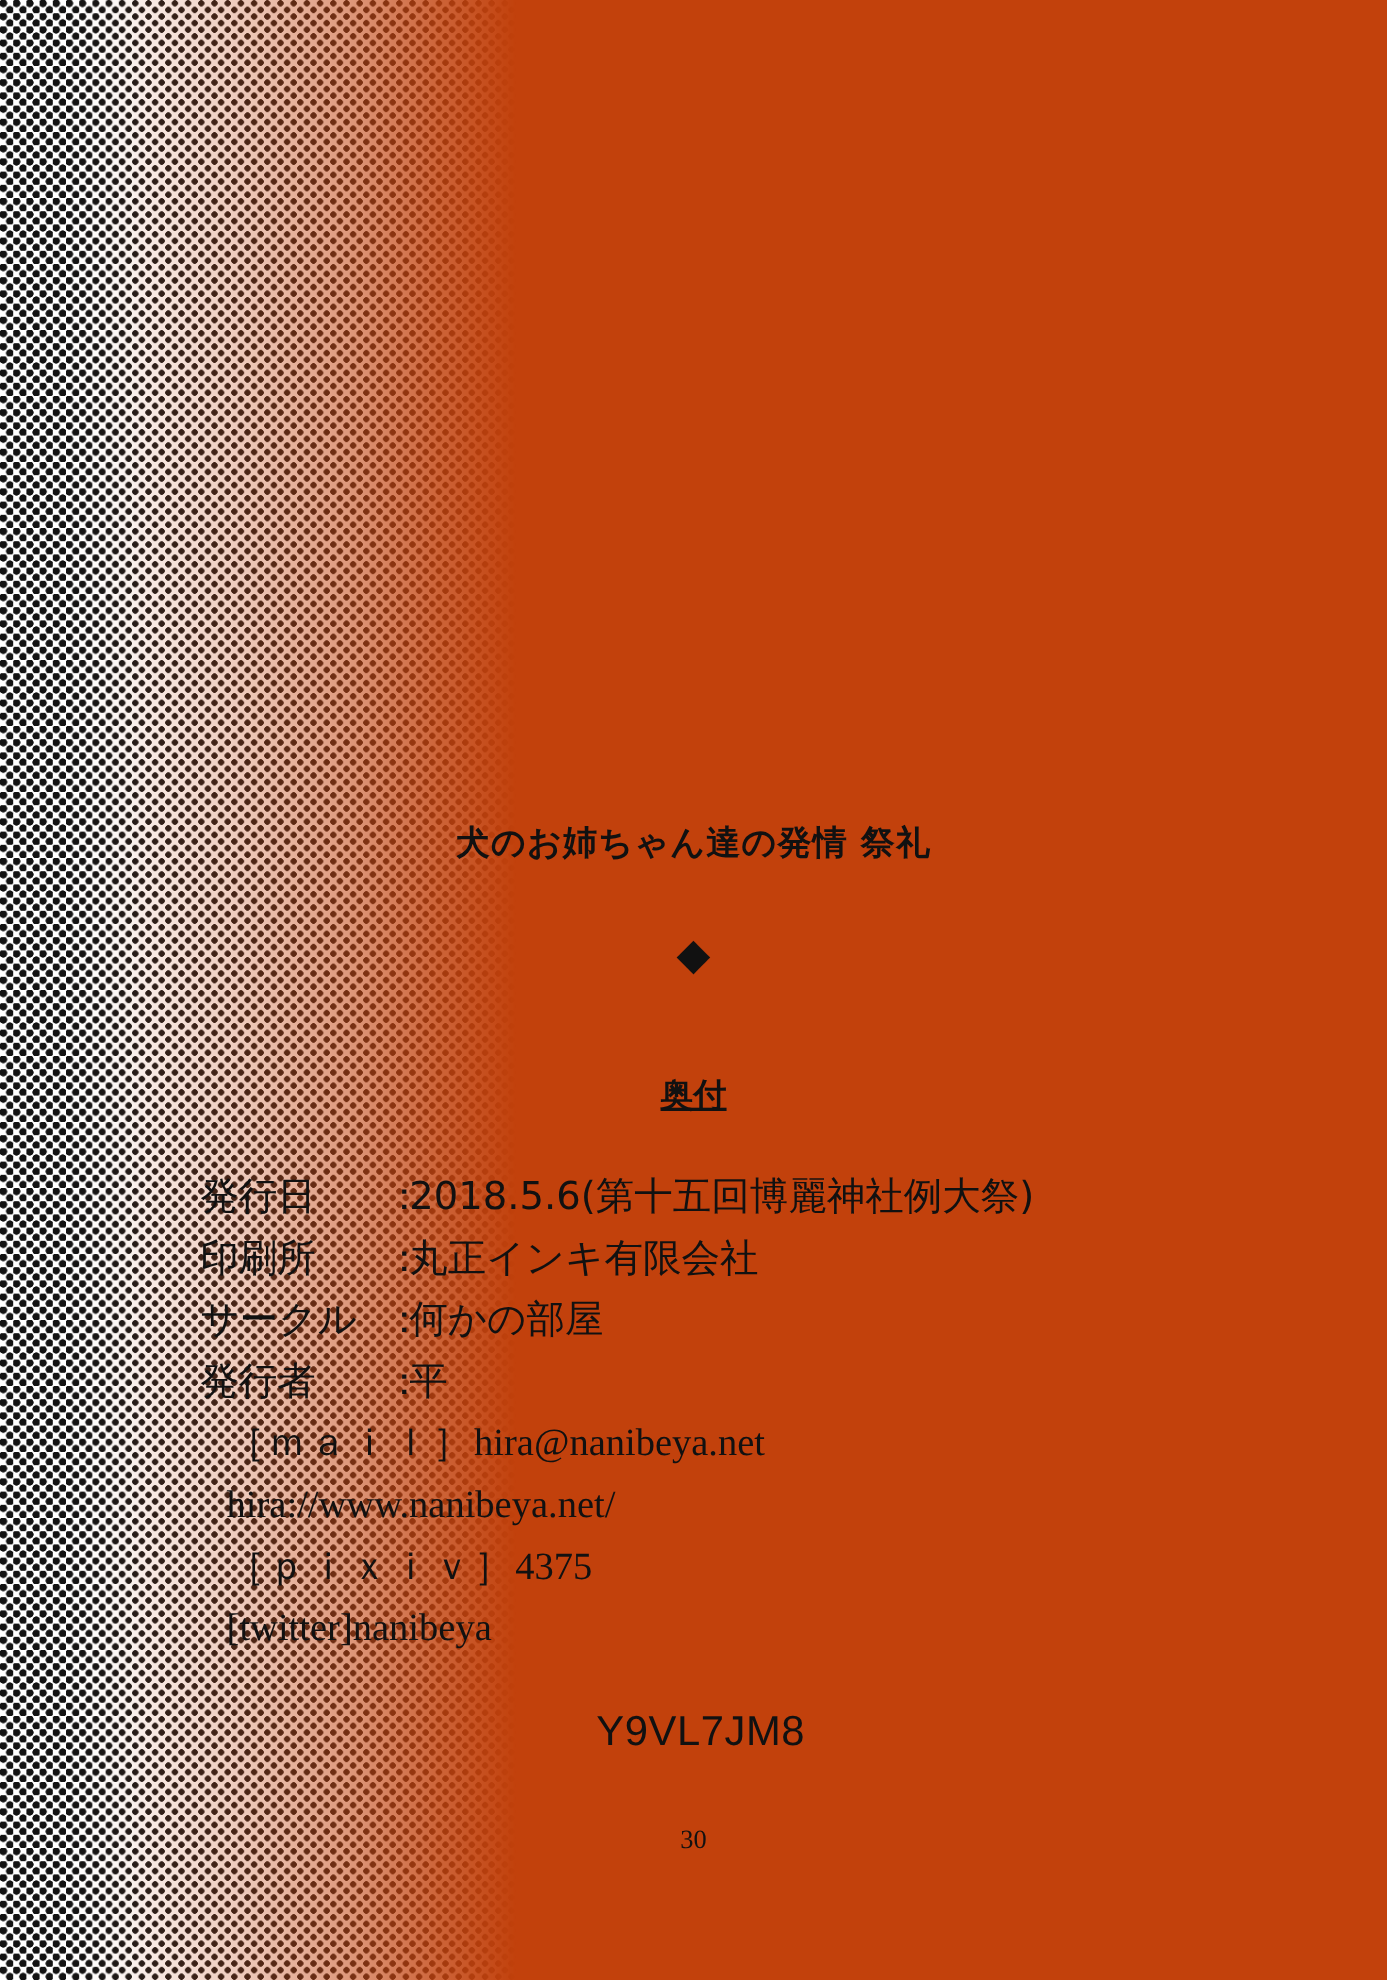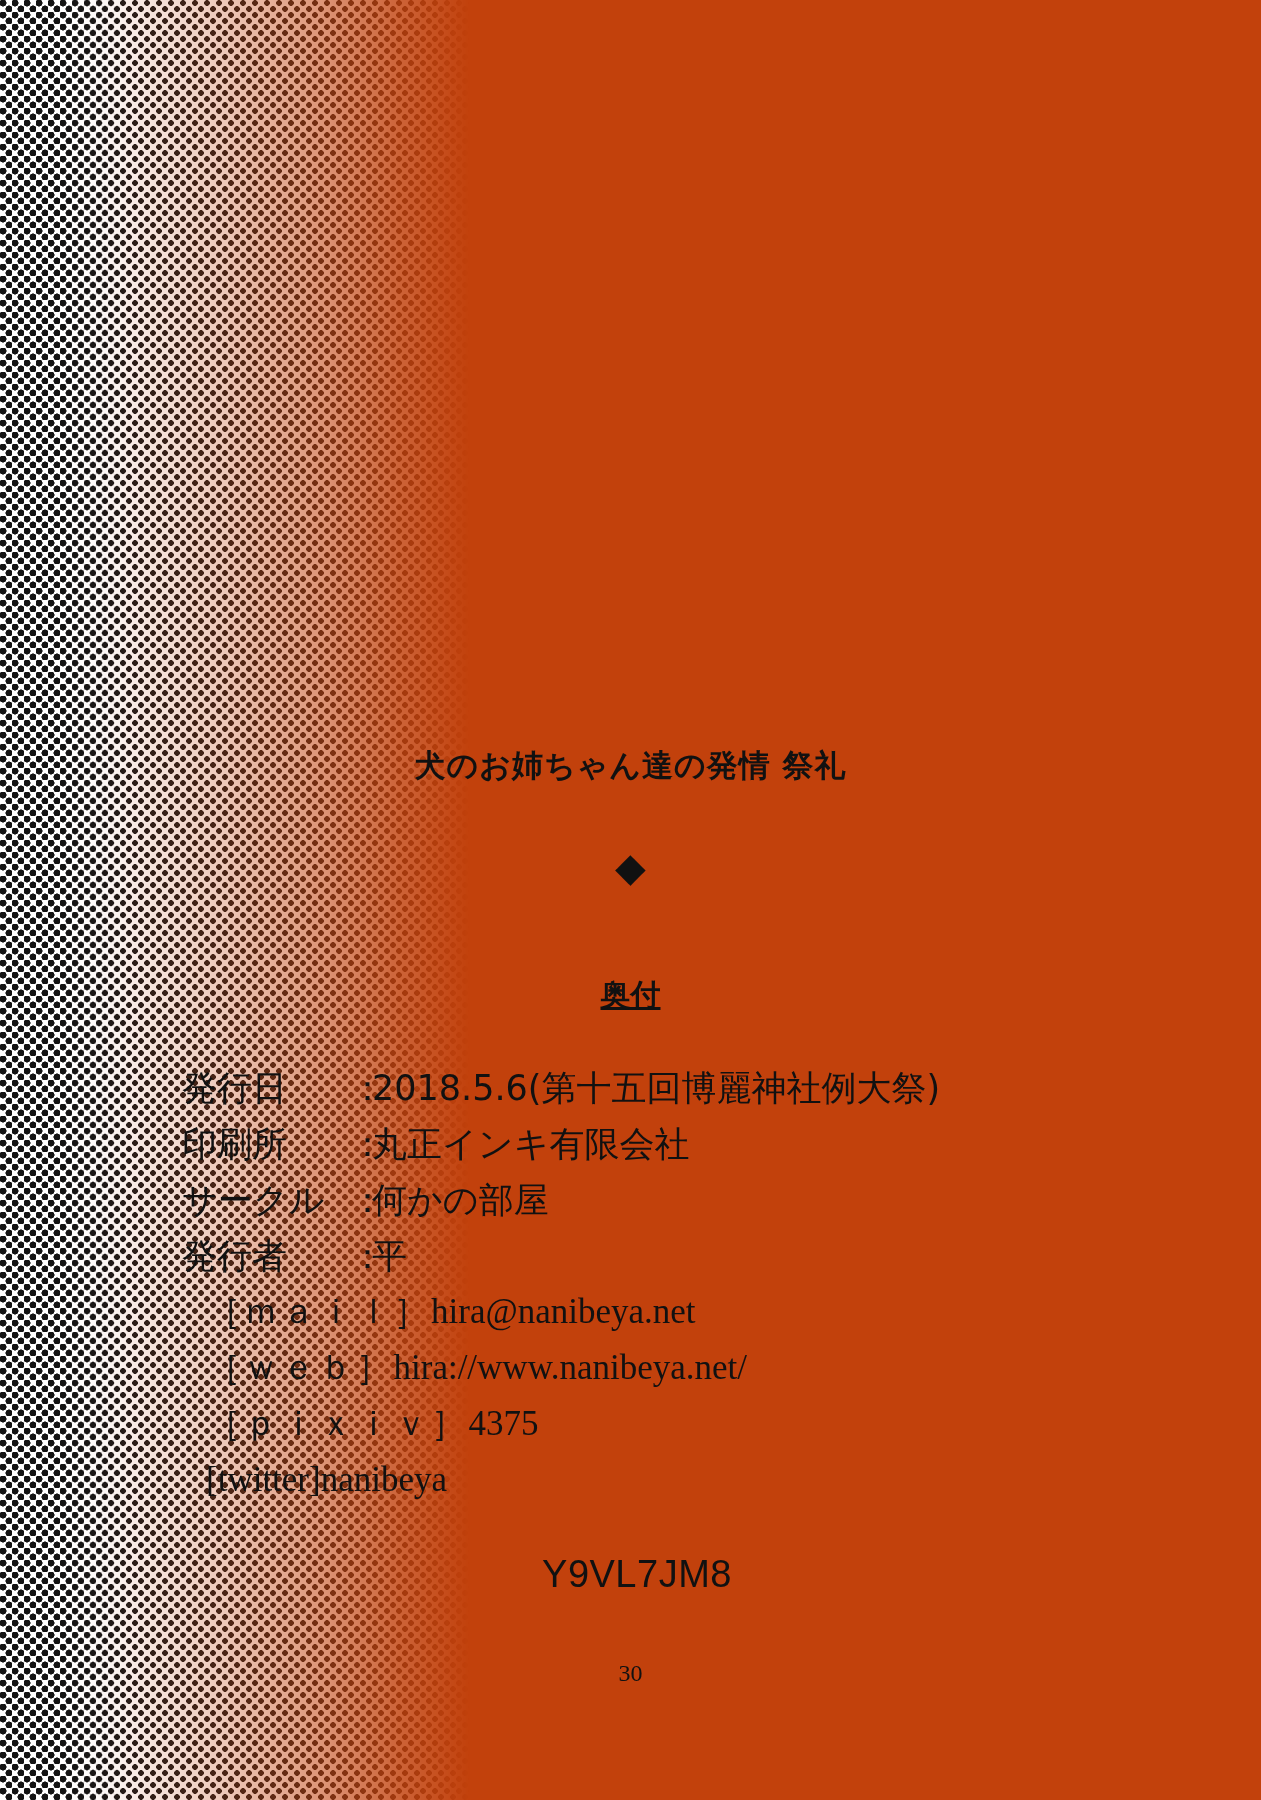--- a/index.html
+++ b/index.html
@@ -200,21 +200,20 @@
       <span class="colon">：</span>
       <span class="val">平</span>
     </div>
 
     <div class="colophon-row row-latin">
       <span class="key spaced">［ｍａｉｌ］</span>
       <span class="val">hira@nanibeya.net</span>
     </div>
 
     <div class="colophon-row row-latin">
-      <span class="key spaced">［ｗｅｂ］</span>
       <span class="val">hira://www.nanibeya.net/</span>
     </div>
 
     <div class="colophon-row row-latin">
       <span class="key spaced">［ｐｉｘｉｖ］</span>
       <span class="val">4375</span>
     </div>
 
     <div class="colophon-row row-latin">
       <span class="key">[twitter]</span>

